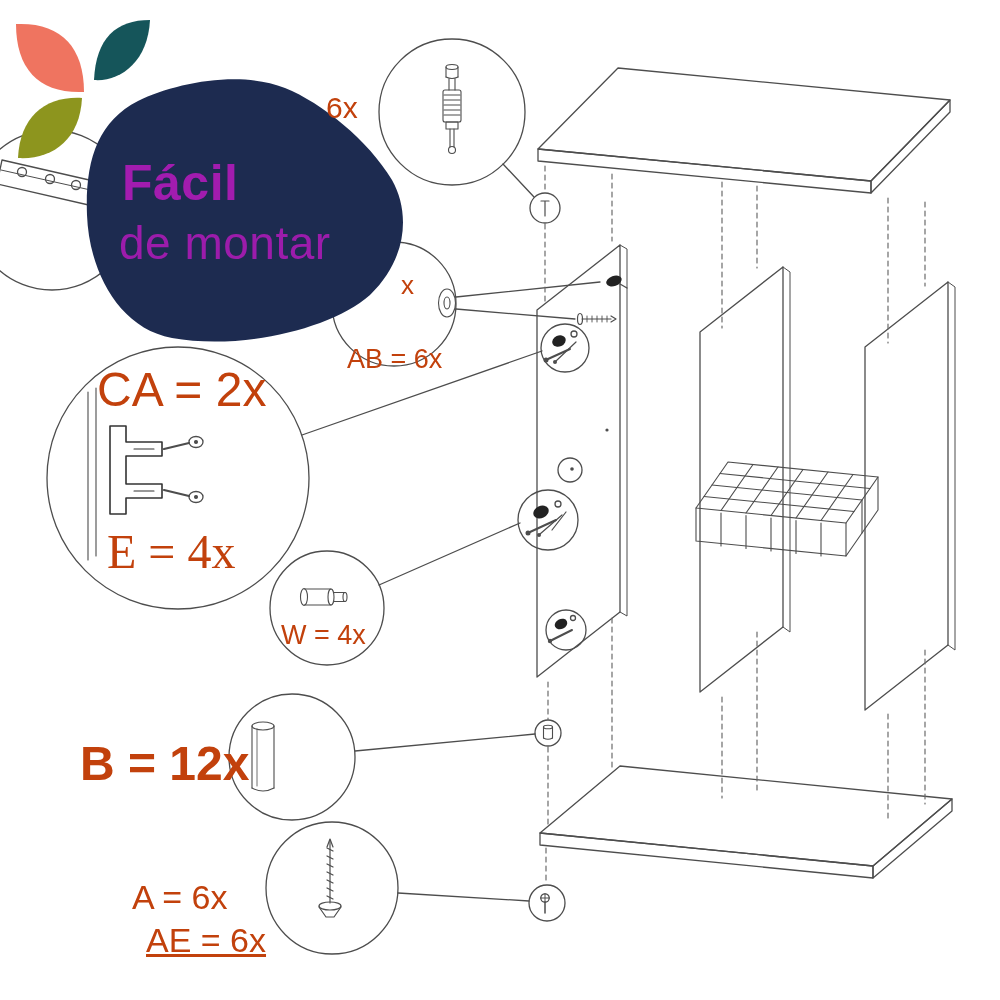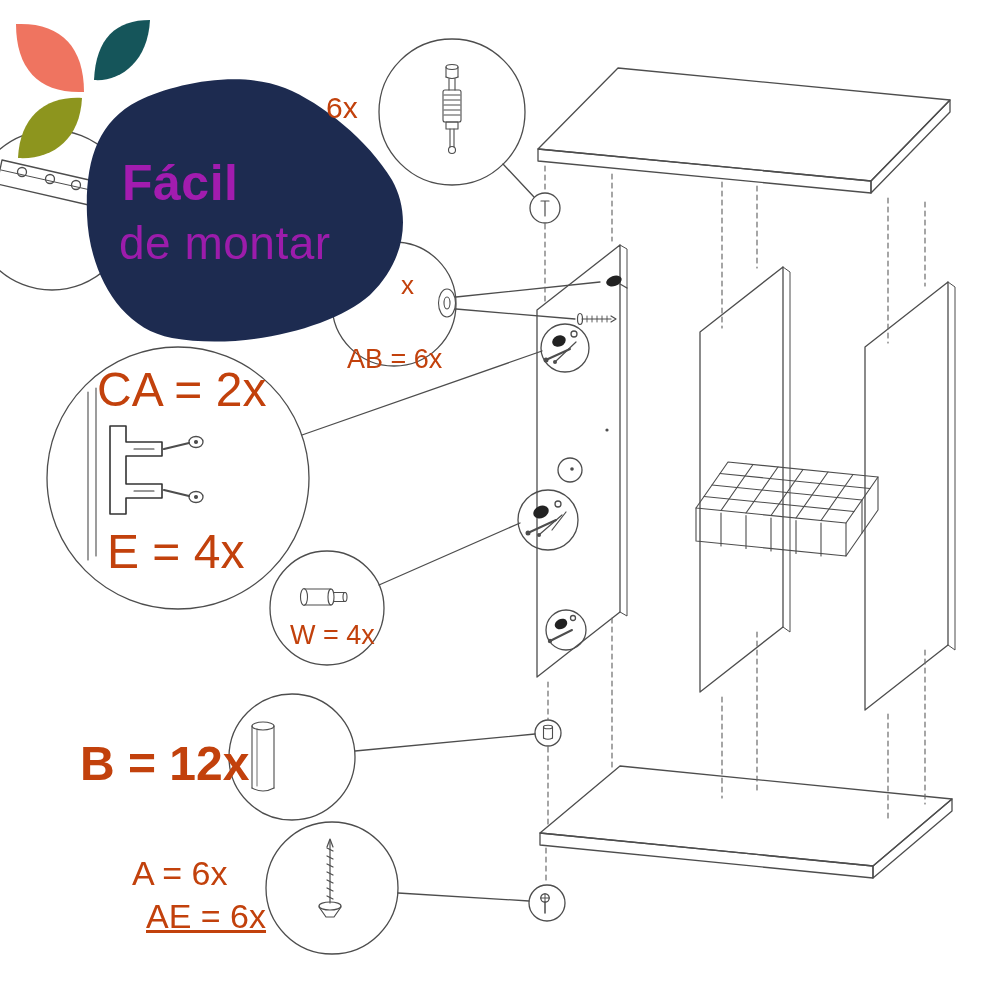--- a/index.html
+++ b/index.html
@@ -12,21 +12,21 @@
     position:absolute;color:#c2410c;white-space:nowrap;
     font-family:"Liberation Sans",sans-serif;line-height:1;
   }
   .brand{
     position:absolute;color:#a21caf;white-space:nowrap;line-height:1;
     font-family:"Liberation Sans",sans-serif;
   }
   .brand-bold{font-weight:700;font-size:50px;letter-spacing:.5px;}
   .brand-light{font-weight:300;font-size:46px;letter-spacing:.5px;opacity:.96;}
   .s36{font-size:48px;}
-  .s34{font-size:34px;}
+  .s34{font-size:34px;margin-top:24px;}
   .s30{font-size:30px;}
   .s27{font-size:27px;}
   .s26{font-size:26px;}
 </style>
 </head>
 <body>
 
 <svg id="art" width="1000" height="1000" viewBox="0 0 1000 1000">
 
   <g stroke="#4d4d4d" fill="none" stroke-width="1.3" stroke-linejoin="round" stroke-linecap="round">
@@ -259,21 +259,21 @@
 <div class="brand brand-light" style="left:119px;top:220px;">de montar</div>
 
 <div class="lbl s30" style="left:326px;top:93px;">6x</div>
 
 <div class="lbl s26" style="left:401px;top:272px;">x</div>
 
 <div class="lbl s27" style="left:347px;top:308px;margin-top:38px;">AB = 6x</div>
 
 <div class="lbl s36" style="left:97px;top:366px;">CA = 2x</div>
 
-<div class="lbl s36" style="left:107px;top:528px;">E = 4x</div>
-
-<div class="lbl s27" style="left:290px;top:622px;">W = 4x</div>
+<div class="lbl s36" style="left:107px;top:528px;font-family:Liberation Serif, serif;">E = 4x</div>
+
+<div class="lbl s27" style="left:281px;top:622px;">W = 4x</div>
 
 <div class="lbl s36" style="left:80px;top:740px;font-weight:bold;">B = 12x</div>
 
 <div class="lbl s34" style="left:132px;top:856px;">A = 6x</div>
 
 <div class="lbl s34" style="left:146px;top:899px;text-decoration:underline;">AE = 6x</div>
 
 </body></html>

